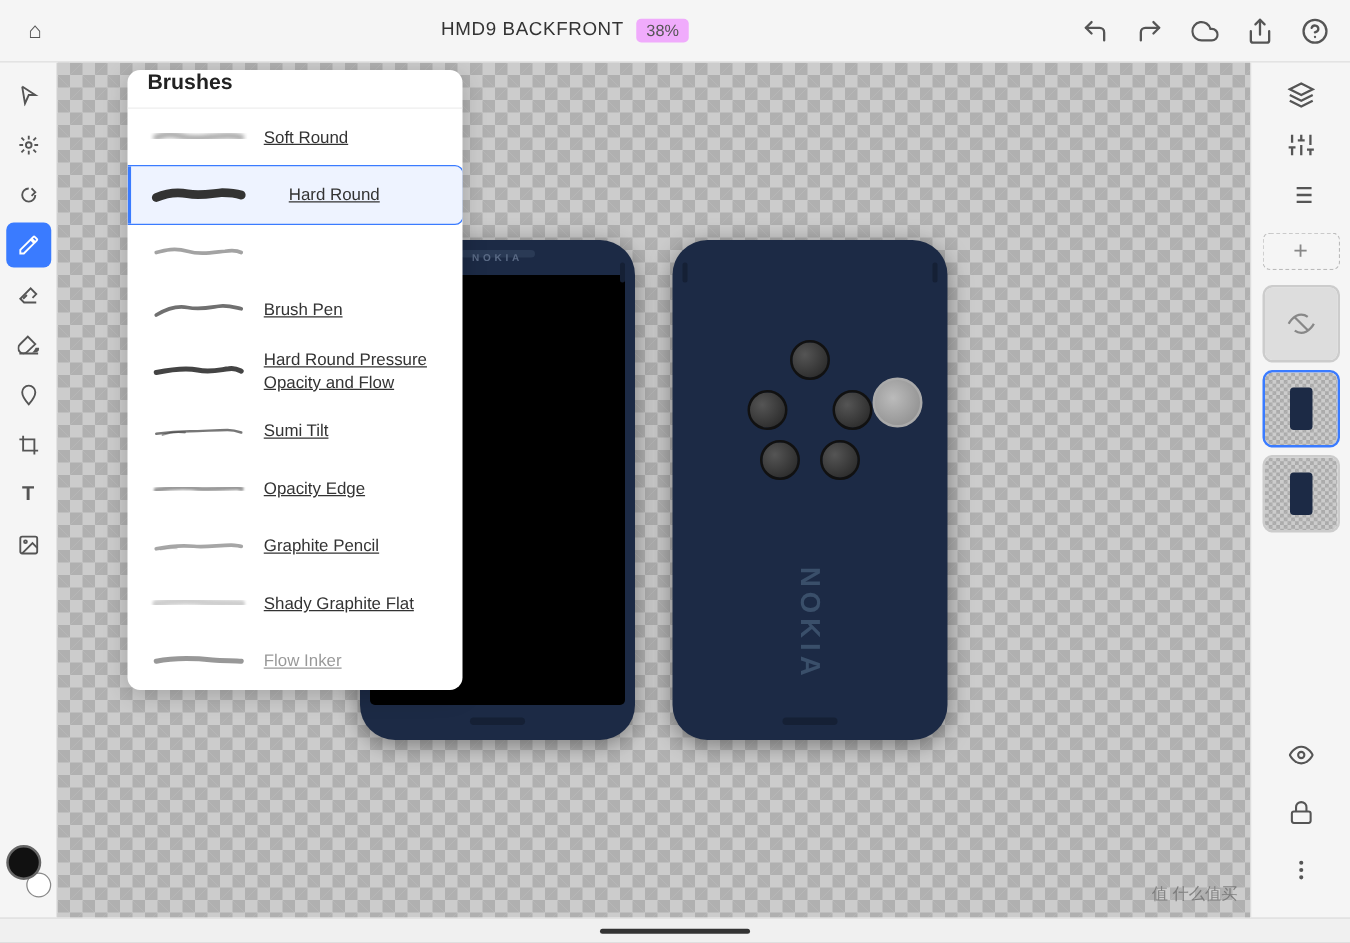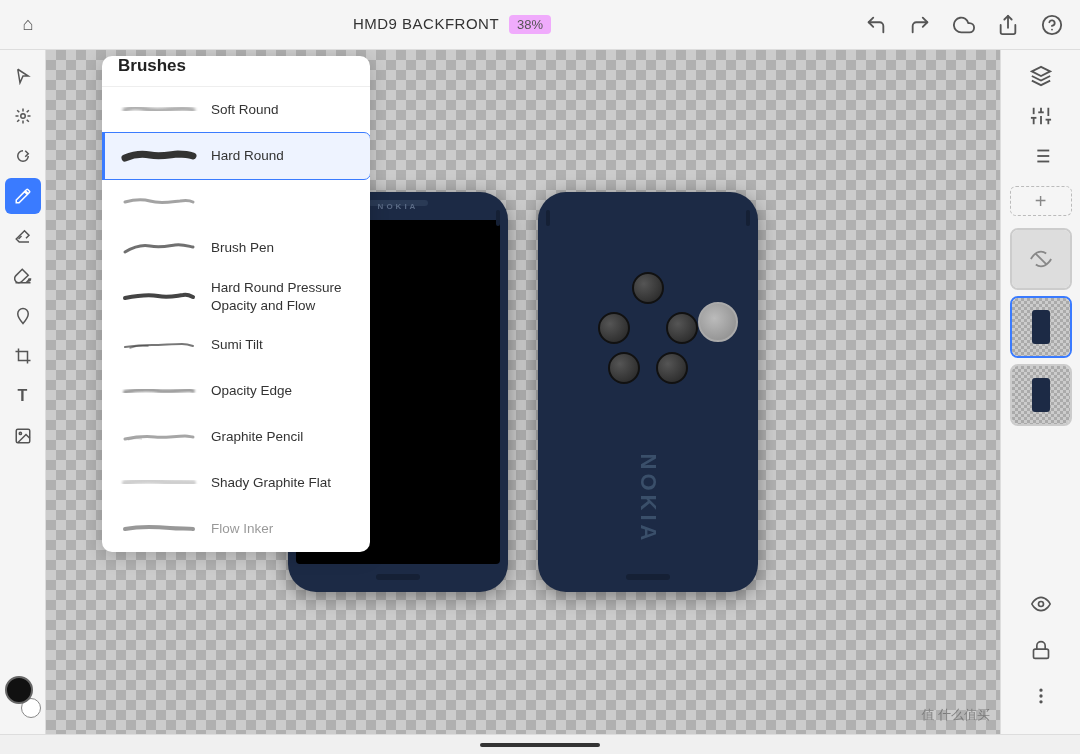--- a/index.html
+++ b/index.html
@@ -255,34 +255,36 @@
       align-items: center;
       padding: 8px 14px;
       cursor: pointer;
       border-left: 3px solid transparent;
     }
     .brush-item.selected {
       background: #eef3ff;
       border-left: 3px solid #3a7bff;
       border-radius: 0 6px 6px 0;
       outline: 1.5px solid #3a7bff;
+      gap: 20px;
     }
     .brush-preview {
       width: 80px;
       height: 30px;
       margin-right: 12px;
       display: flex;
       align-items: center;
       justify-content: center;
       flex-shrink: 0;
     }
     .brush-name {
       font-size: 13.5px;
       color: #333;
       line-height: 1.3;
+      text-decoration: underline;
     }
 
     
     .right-panel {
       width: 80px;
       background: #f5f5f5;
       border-left: 1px solid #ddd;
       display: flex;
       flex-direction: column;
       align-items: center;

